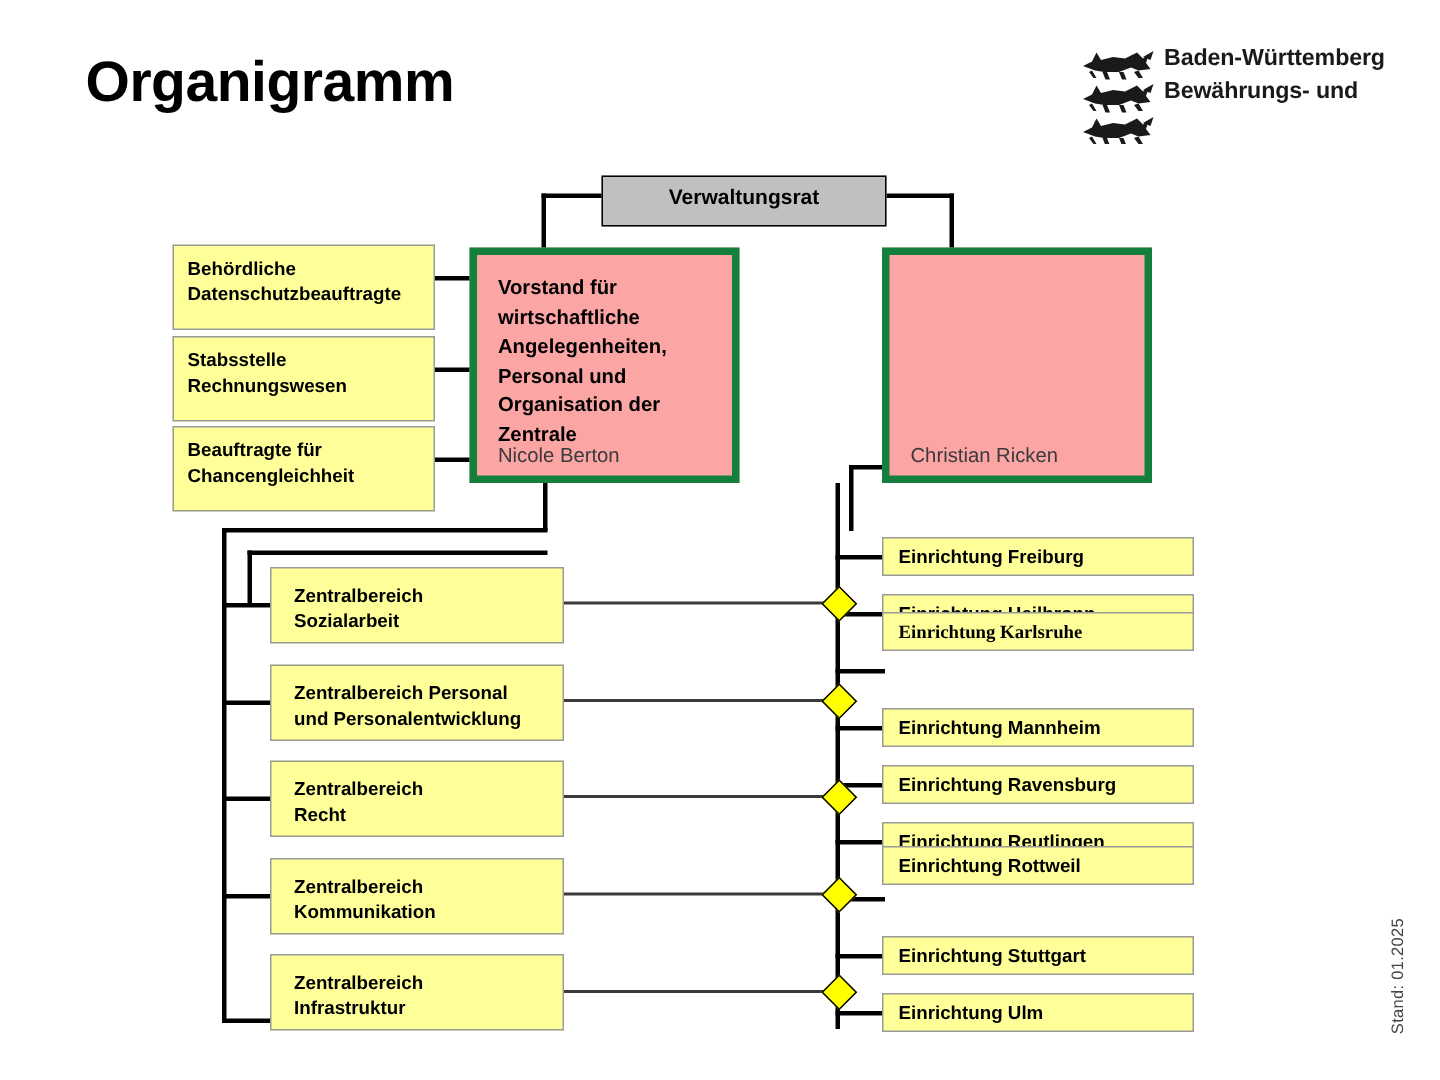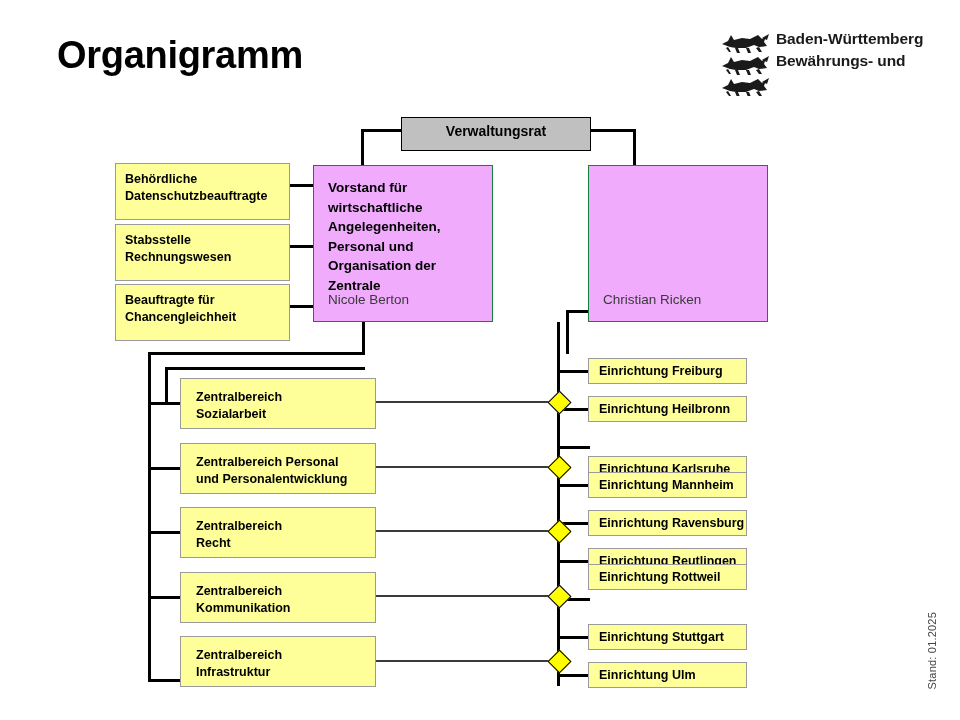--- a/index.html
+++ b/index.html
@@ -22,21 +22,21 @@
   .logo-lions{position:absolute;left:0;top:2px;width:52px;height:66px;}
   .logo-text{
     position:absolute;left:58px;top:0px;width:170px;
     font-size:15.5px;font-weight:bold;color:#1a1a1a;line-height:1.42;
     letter-spacing:-0.1px;
   }
 
   
   .box{border:1px solid #9a9a9a;background:#ffff99;}
   .box-gray{background:#c0c0c0;border:1px solid #000;}
-  .box-vivid{background:#f0abfc;border:1px solid #15803d;}
+  .box-vivid{background:#fca5a5;border:5px solid #15803d;}
 
   .bx-label{
     position:absolute;font-size:12.5px;font-weight:bold;color:#000;
     line-height:1.3;white-space:pre-line;
   }
   .bx-sub{
     position:absolute;font-size:12.5px;font-weight:normal;color:#3a3a3a;
     line-height:1.3;
   }
 
@@ -57,21 +57,21 @@
 
   
   .staff{left:115px;width:175px;height:57px;text-decoration:underline;}
   .staff .t{left:9px;top:7px;width:165px;font-size:12.5px;font-weight:bold;line-height:1.33;}
 
   
   .zb{left:180px;width:196px;height:51px;}
   .zb .t{left:15px;top:10px;width:180px;font-size:12.5px;font-weight:bold;line-height:1.35;}
 
   
-  .ein{left:588px;width:159px;height:26px;}
+  .ein{left:588px;width:208px;height:26px;}
   .ein .t{left:10px;top:5px;width:180px;font-size:12.5px;font-weight:bold;line-height:1.2;}
 
   
   .ln{position:absolute;background:#000;}
   .ln-thin{position:absolute;background:#3a3a3a;}
 
   
   .diam{
     position:absolute;width:15px;height:15px;background:#ffff00;
     border:1px solid #000;transform:rotate(45deg);
@@ -222,21 +222,21 @@
     <div class="bx-label t">Zentralbereich
 Infrastruktur</div>
   </div>
 
   <div class="abs box ein" style="top:358px;">
     <div class="bx-label t">Einrichtung Freiburg</div>
   </div>
   <div class="abs box ein" style="top:396px;">
     <div class="bx-label t">Einrichtung Heilbronn</div>
   </div>
-  <div class="abs box ein" style="top:456px;">
+  <div class="abs box ein" style="top:408px;font-family:Liberation Serif, serif;">
     <div class="bx-label t">Einrichtung Karlsruhe</div>
   </div>
   <div class="abs box ein" style="top:472px;">
     <div class="bx-label t">Einrichtung Mannheim</div>
   </div>
   <div class="abs box ein" style="top:510px;">
     <div class="bx-label t">Einrichtung Ravensburg</div>
   </div>
   <div class="abs box ein" style="top:548px;">
     <div class="bx-label t">Einrichtung Reutlingen</div>

